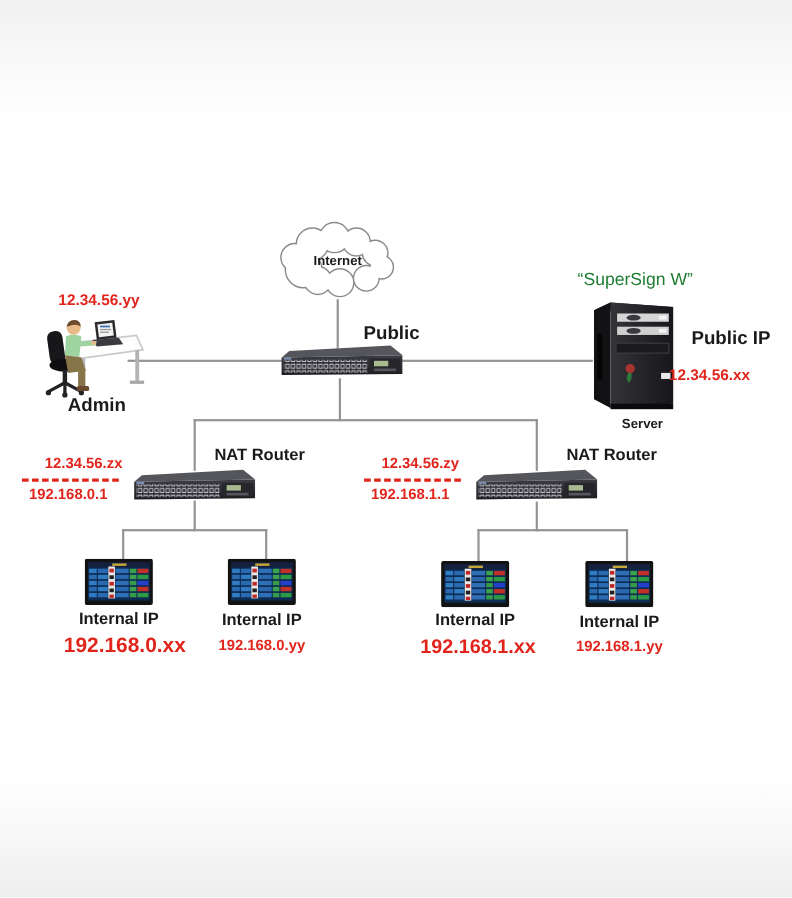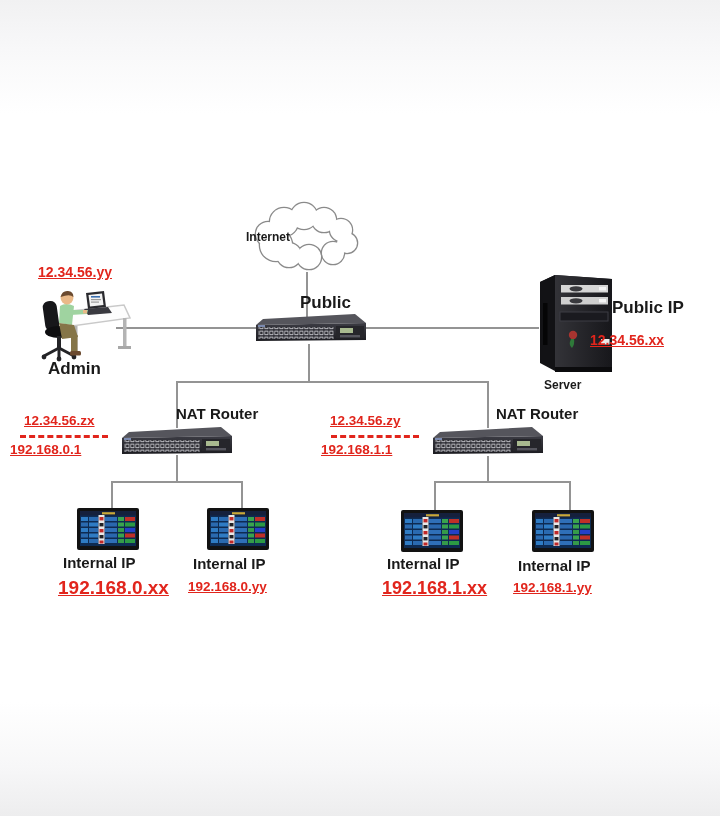--- a/index.html
+++ b/index.html
@@ -2,22 +2,22 @@
 <html><head>
 <meta charset="utf-8">
 <style>
   html,body{margin:0;padding:0;}
   body{font-family:"Liberation Sans","DejaVu Sans",sans-serif;}
   .canvas{
     position:relative;width:720px;height:816px;overflow:hidden;
     background:linear-gradient(180deg,#f1f1f2 0%,#f8f8f9 6%,#ffffff 14%,#ffffff 86%,#f7f7f8 94%,#ededee 100%);
   }
   .abs{position:absolute;}
-  .lbl{position:absolute;color:#1a1a1a;font-weight:bold;line-height:1.1;}
-  .red{color:#e1251c;text-decoration:underline;}
+  .lbl{position:absolute;text-align:center;color:#1a1a1a;font-weight:bold;line-height:1.1;}
+  .red{color:#e1251c;}
   .green-txt{color:#1e7d33;font-weight:normal;}
   .line{position:absolute;background:#949494;}
   .dash{position:absolute;height:0;border-top:3px dashed #e1251c;}
   svg{display:block;}
 </style>
 </head>
 <body>
 
 <svg width="0" height="0" style="position:absolute" aria-hidden="true">
   <defs>
@@ -125,20 +125,21 @@
   <svg class="abs" style="left:254px;top:312px" width="112" height="33" viewBox="0 0 112 33">
     <polygon points="9,7 101,2 112,11 2,13" fill="#55555c"></polygon>
     <polygon points="2,13 112,11 112,28 2,29" fill="url(#swFront)"></polygon>
     <rect x="4" y="15" width="76" height="12" fill="url(#swPorts)"></rect>
     <rect x="82" y="14" width="28" height="12" fill="#26262b"></rect>
     <rect x="86" y="16" width="13" height="5" fill="#a9ba90"></rect>
     <rect x="86" y="23" width="20" height="2.4" fill="#56565e"></rect>
     <rect x="4" y="13" width="7" height="2" fill="#7b8ab0"></rect>
   </svg>
 
+  <div class="lbl green-txt" style="left:505px;top:246px;width:145px;font-size:16px">“SuperSign W”</div>
   <svg class="abs" style="left:534px;top:273px" width="84" height="102" viewBox="0 0 84 102">
     <polygon points="6,9 21,2 78,6 64,13" fill="#232327"></polygon>
     <polygon points="6,9 21,2 21,98 6,90" fill="#121215"></polygon>
     <rect x="9" y="30" width="4.5" height="42" fill="#050506"></rect>
     <polygon points="21,2 78,6 78,94 21,98" fill="url(#towerFront)"></polygon>
     <rect x="27" y="12" width="47" height="7.5" fill="#d6d6d6"></rect>
     <ellipse cx="42" cy="15.8" rx="6.5" ry="2.6" fill="#3a3a3e"></ellipse>
     <rect x="65" y="14" width="7" height="3.4" fill="#f4f4f4"></rect>
     <rect x="27" y="24" width="47" height="7.5" fill="#cfcfcf"></rect>
     <ellipse cx="42" cy="27.8" rx="6.5" ry="2.6" fill="#3a3a3e"></ellipse>

